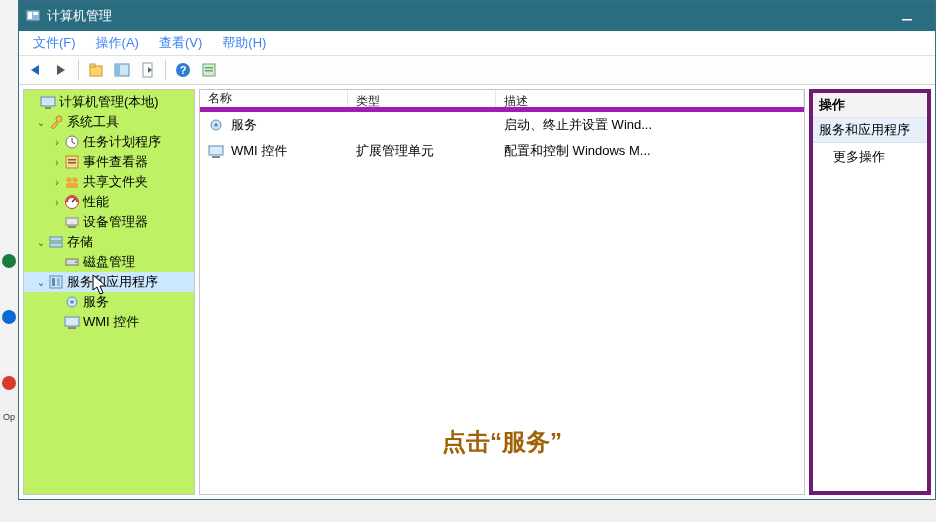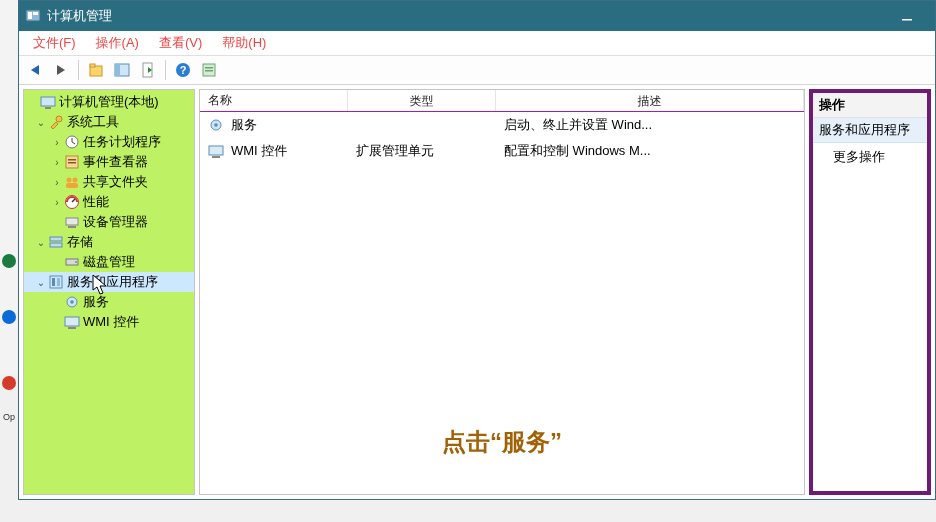--- a/index.html
+++ b/index.html
@@ -39,21 +39,21 @@
   .titlebar .winbtn { width: 44px; height: 30px; display:flex; align-items:center; justify-content:center; cursor:pointer; }
 
   
   .menubar {
     height: 24px;
     background: #fff;
     display: flex;
     align-items: center;
     padding: 0 4px;
     font-size: 13px;
-    color: #ef4444;
+    color: #3b82f6;
   }
   .menubar .item { padding: 2px 10px; cursor: pointer; }
 
   
   .toolbar {
     height: 30px;
     background: #fdfdfd;
     border-top: 1px solid #e0e0e0;
     border-bottom: 1px solid #d5d5d5;
     display: flex;
@@ -101,23 +101,23 @@
     background:#fff;
     border:1px solid #c5c5c5;
     margin:4px 4px 4px 4px;
     overflow:auto;
     font-size: 13px;
     position: relative;
   }
   .list-header {
     display:flex;
     height:22px;
-    border-bottom:1px solid #a21caf;
+    border-bottom:5px solid #a21caf;
     background:#fff;
-    position:sticky; top:0;text-align:center;
+    position:sticky; top:0;
   }
   .list-header .col {
     padding:3px 8px;
     border-right:1px solid #e5e5e5;
     font-size:12px;
     color:#222;
     cursor:pointer;
   }
   .list-row { display:flex; padding:2px 0; cursor:pointer; }
   .list-row .cell { padding:2px 8px; overflow:hidden; text-overflow:ellipsis; white-space:nowrap; }

